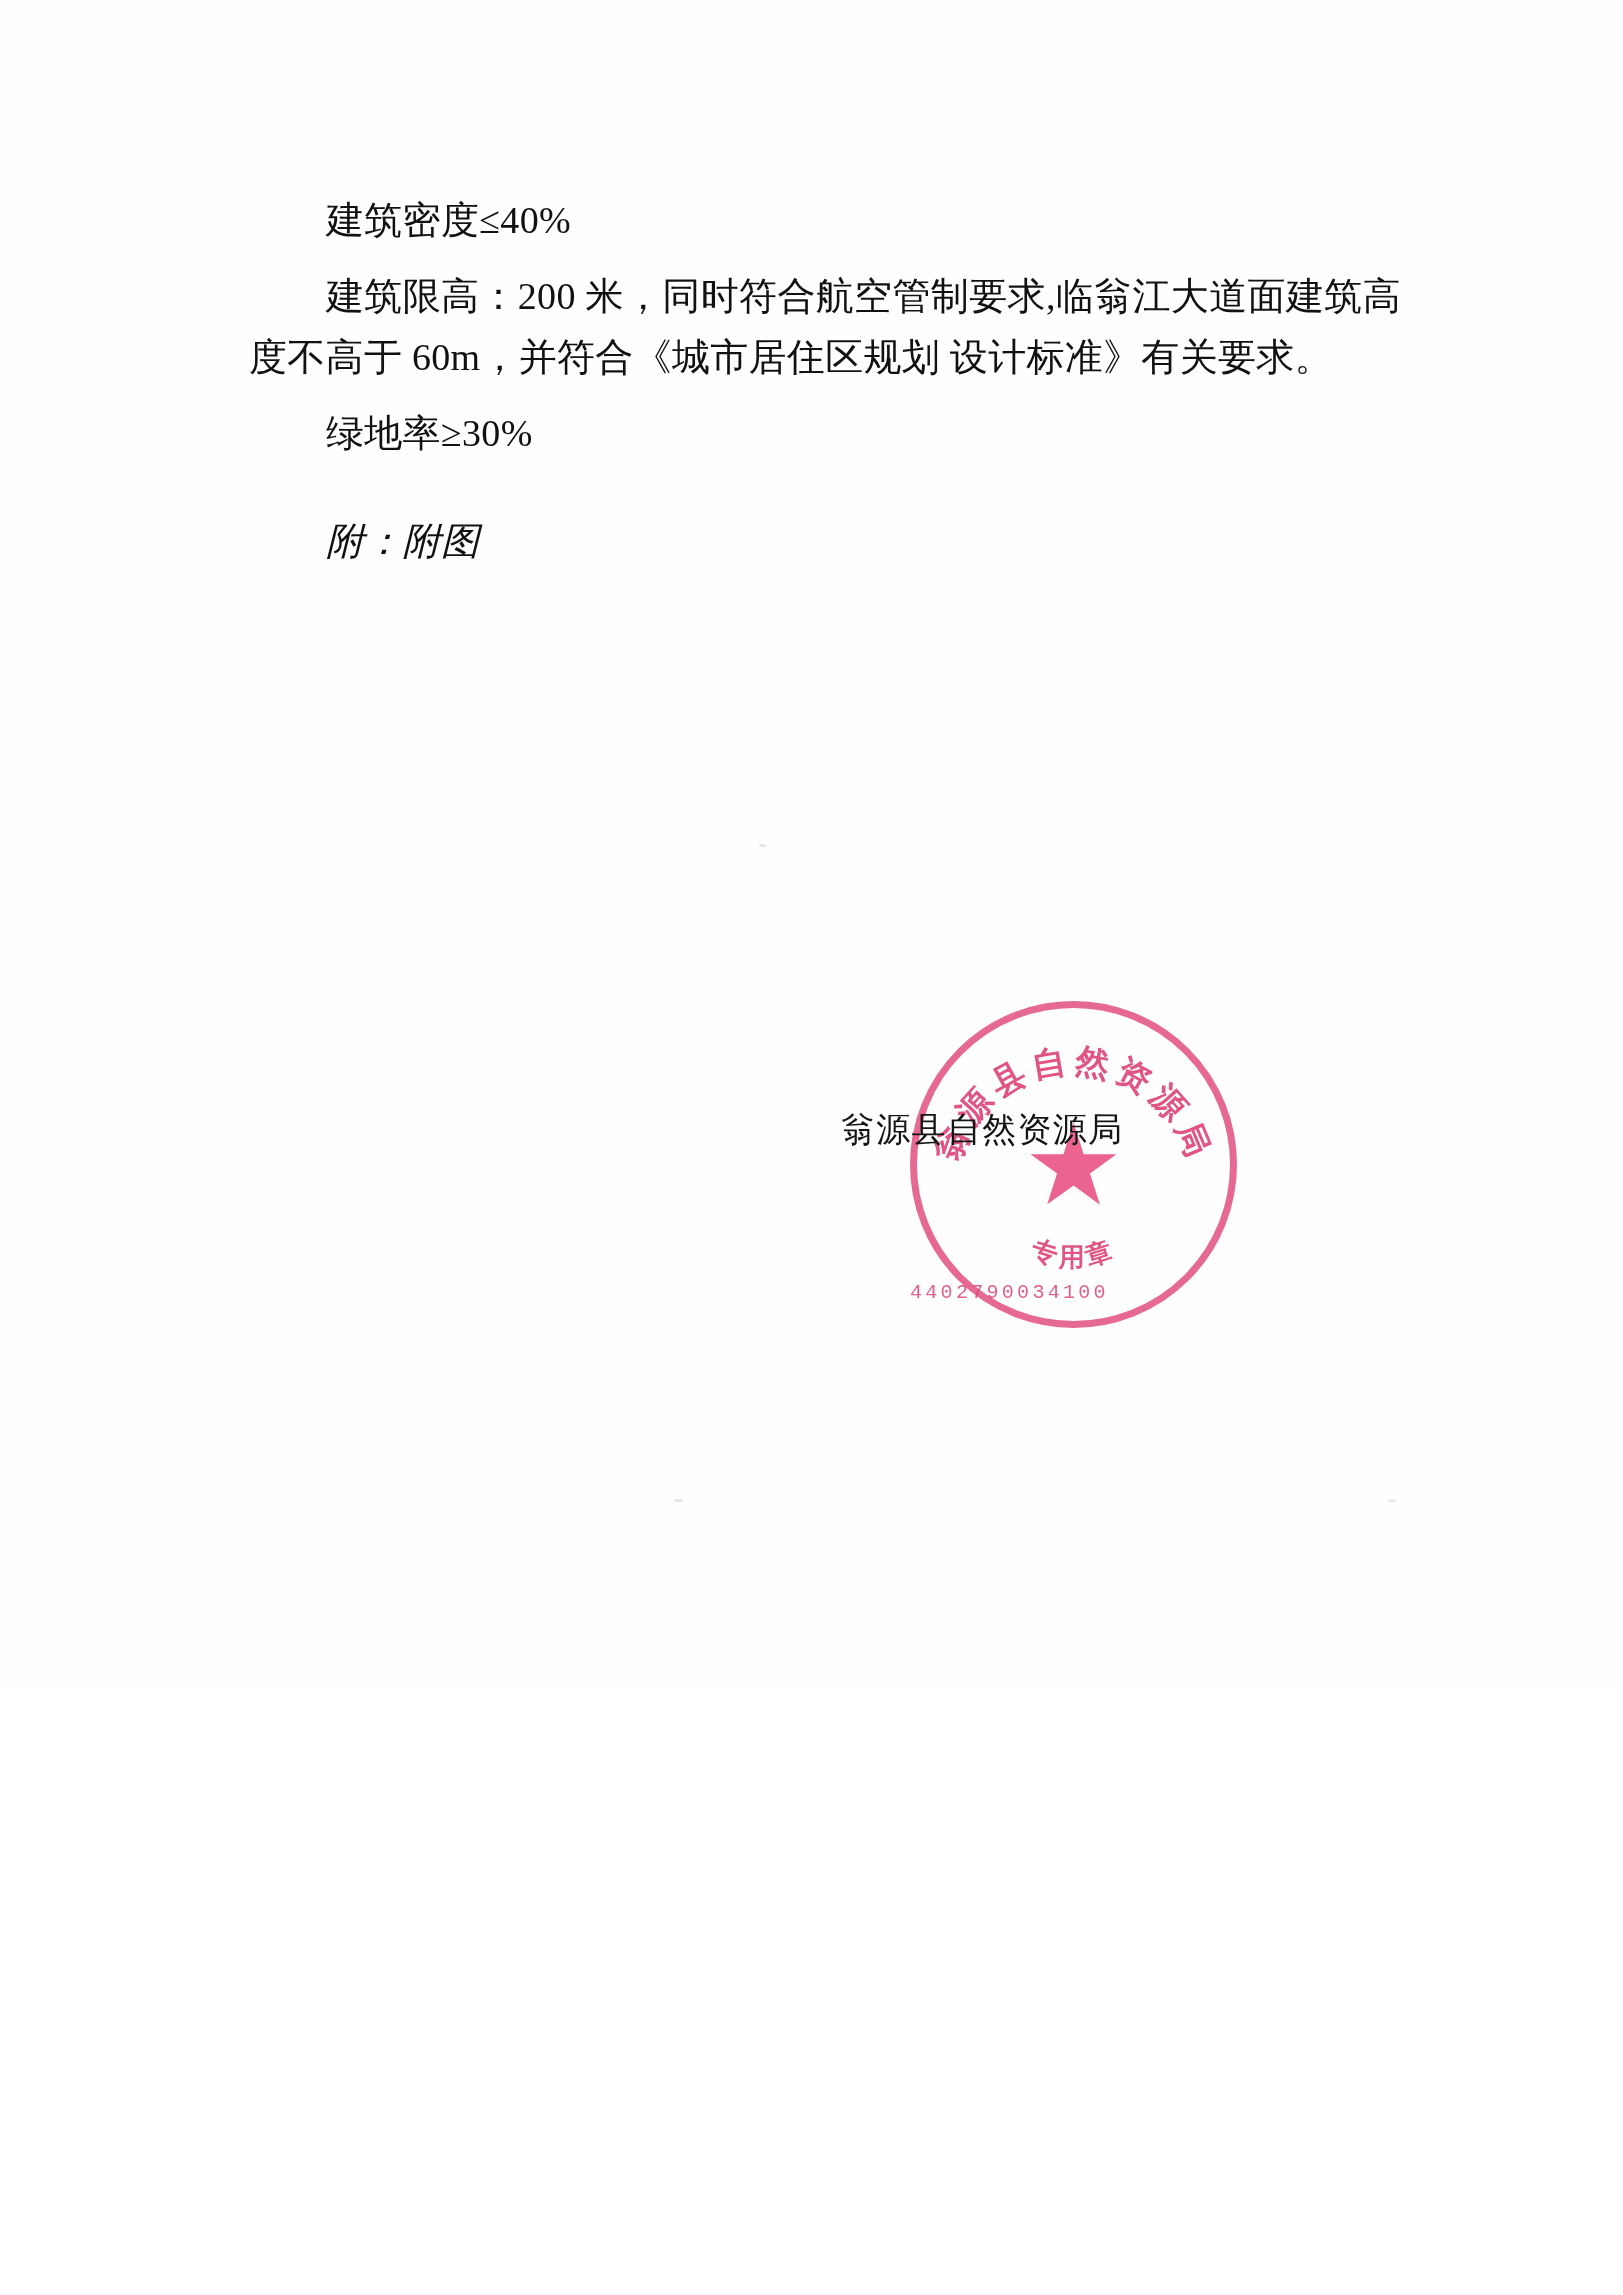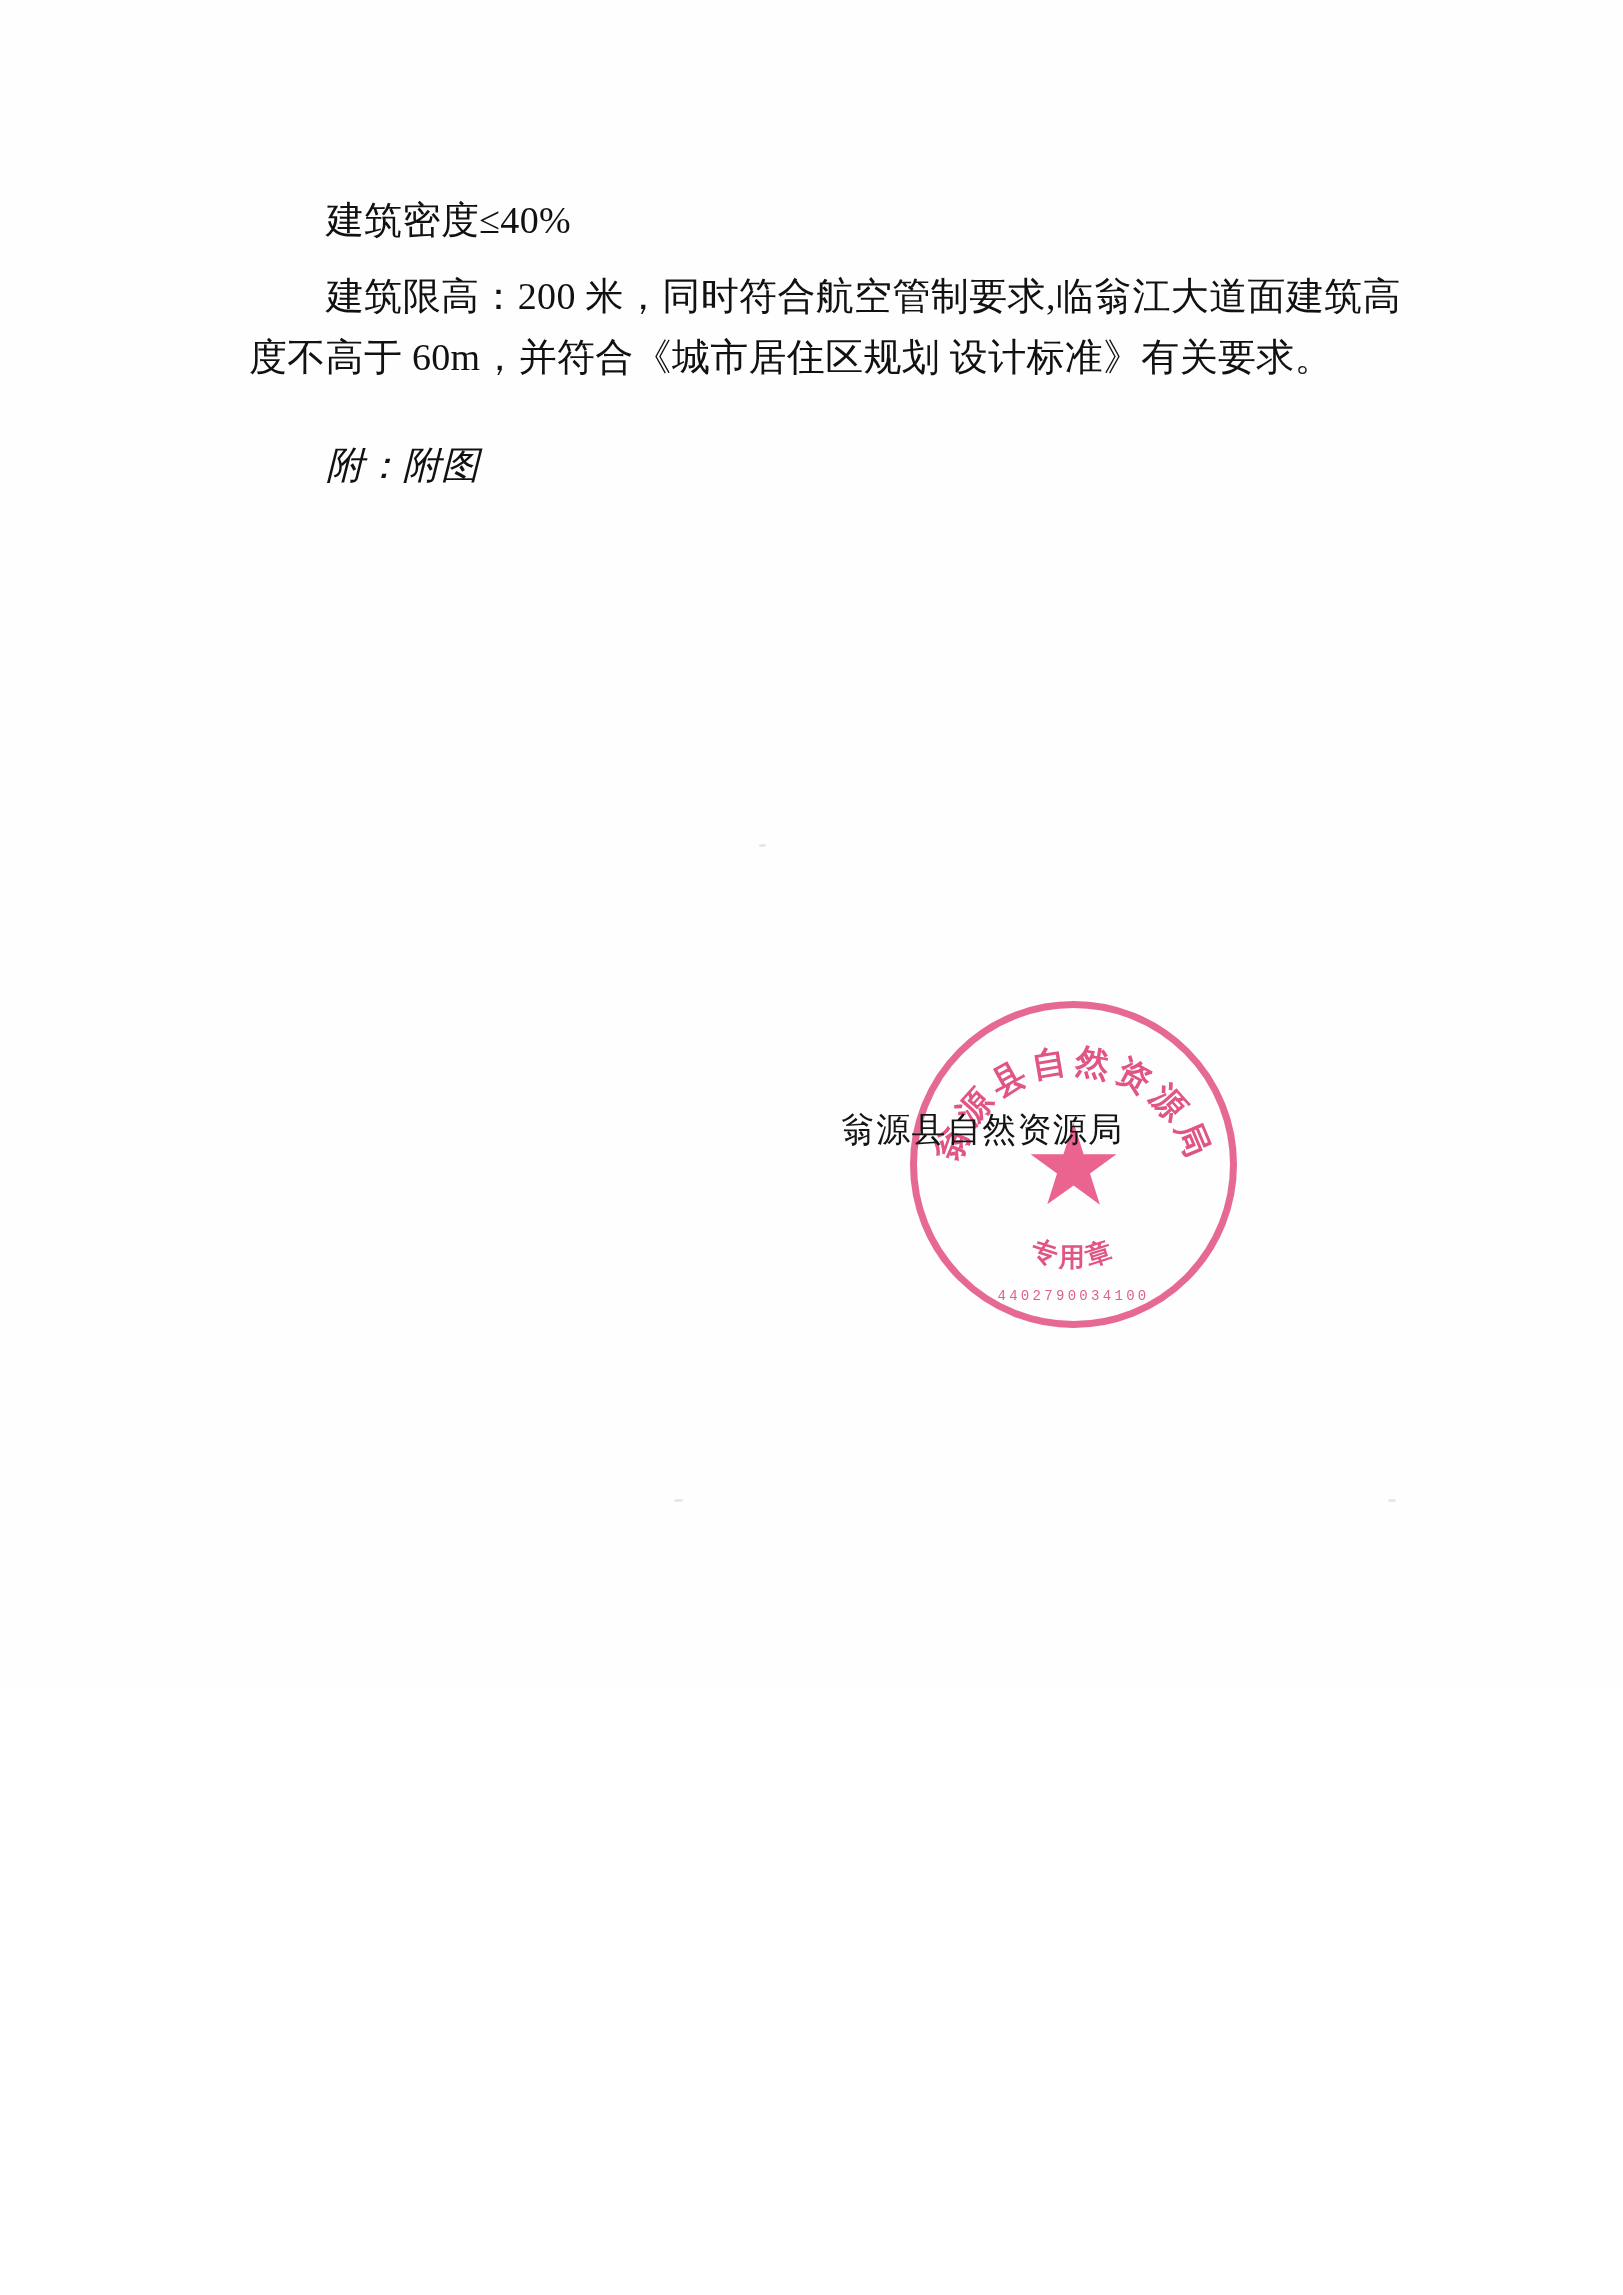--- a/index.html
+++ b/index.html
@@ -88,23 +88,22 @@
   .seal text {
     fill: #dd4377;
     font-family: "Liberation Sans", sans-serif;
     font-weight: bold;
     opacity: .9;
   }
   .seal .num {
     position: absolute;
     left: 0; right: 0;
     bottom: 23.6px;
-    text-align: center;
     font-family: "Liberation Mono", "DejaVu Sans Mono", monospace;
-    font-size: 14px;
+    font-size: 20px;
     letter-spacing: 3.3px;
     color: #d9457a;
     opacity: .85;
   }
 </style>
 </head>
 <body>
 
 <div class="page">
 
@@ -112,20 +111,21 @@
   <div class="speck" style="left:674px;top:1499px;width:9.2px;height:2.6px;"></div>
   <div class="speck" style="left:1388px;top:1499px;width:7.9px;height:2.6px;"></div>
   <div class="speck" style="left:645px;top:1941px;width:10.5px;height:3.3px;"></div>
   <div class="speck" style="left:1371px;top:1954px;width:7.9px;height:3.3px;"></div>
   <div class="speck" style="left:196px;top:2065px;width:6.5px;height:2.6px;"></div>
   <div class="speck" style="left:1473px;top:2023px;width:5.2px;height:2.6px;"></div>
 
   <div class="content">
     <p class="para indent">建筑密度≤40%</p>
     <p class="para indent">建筑限高：200 米，同时符合航空管制要求,临翁江大道面建筑高度不高于 60m，并符合《城市居住区规划 设计标准》有关要求。</p>
+    <p class="para indent">绿地率≥30%</p>
     <p class="para indent gap-top">附：附图</p>
   </div>
 
   <div class="seal">
     <div class="ring"></div>
     <svg viewBox="0 0 500 500">
       <defs>
         <path id="topArc" d="M 70,265 A 182,182 0 0 1 430,265"></path>
         <path id="botArc" d="M 120,330 A 150,150 0 0 0 380,330"></path>
       </defs>

